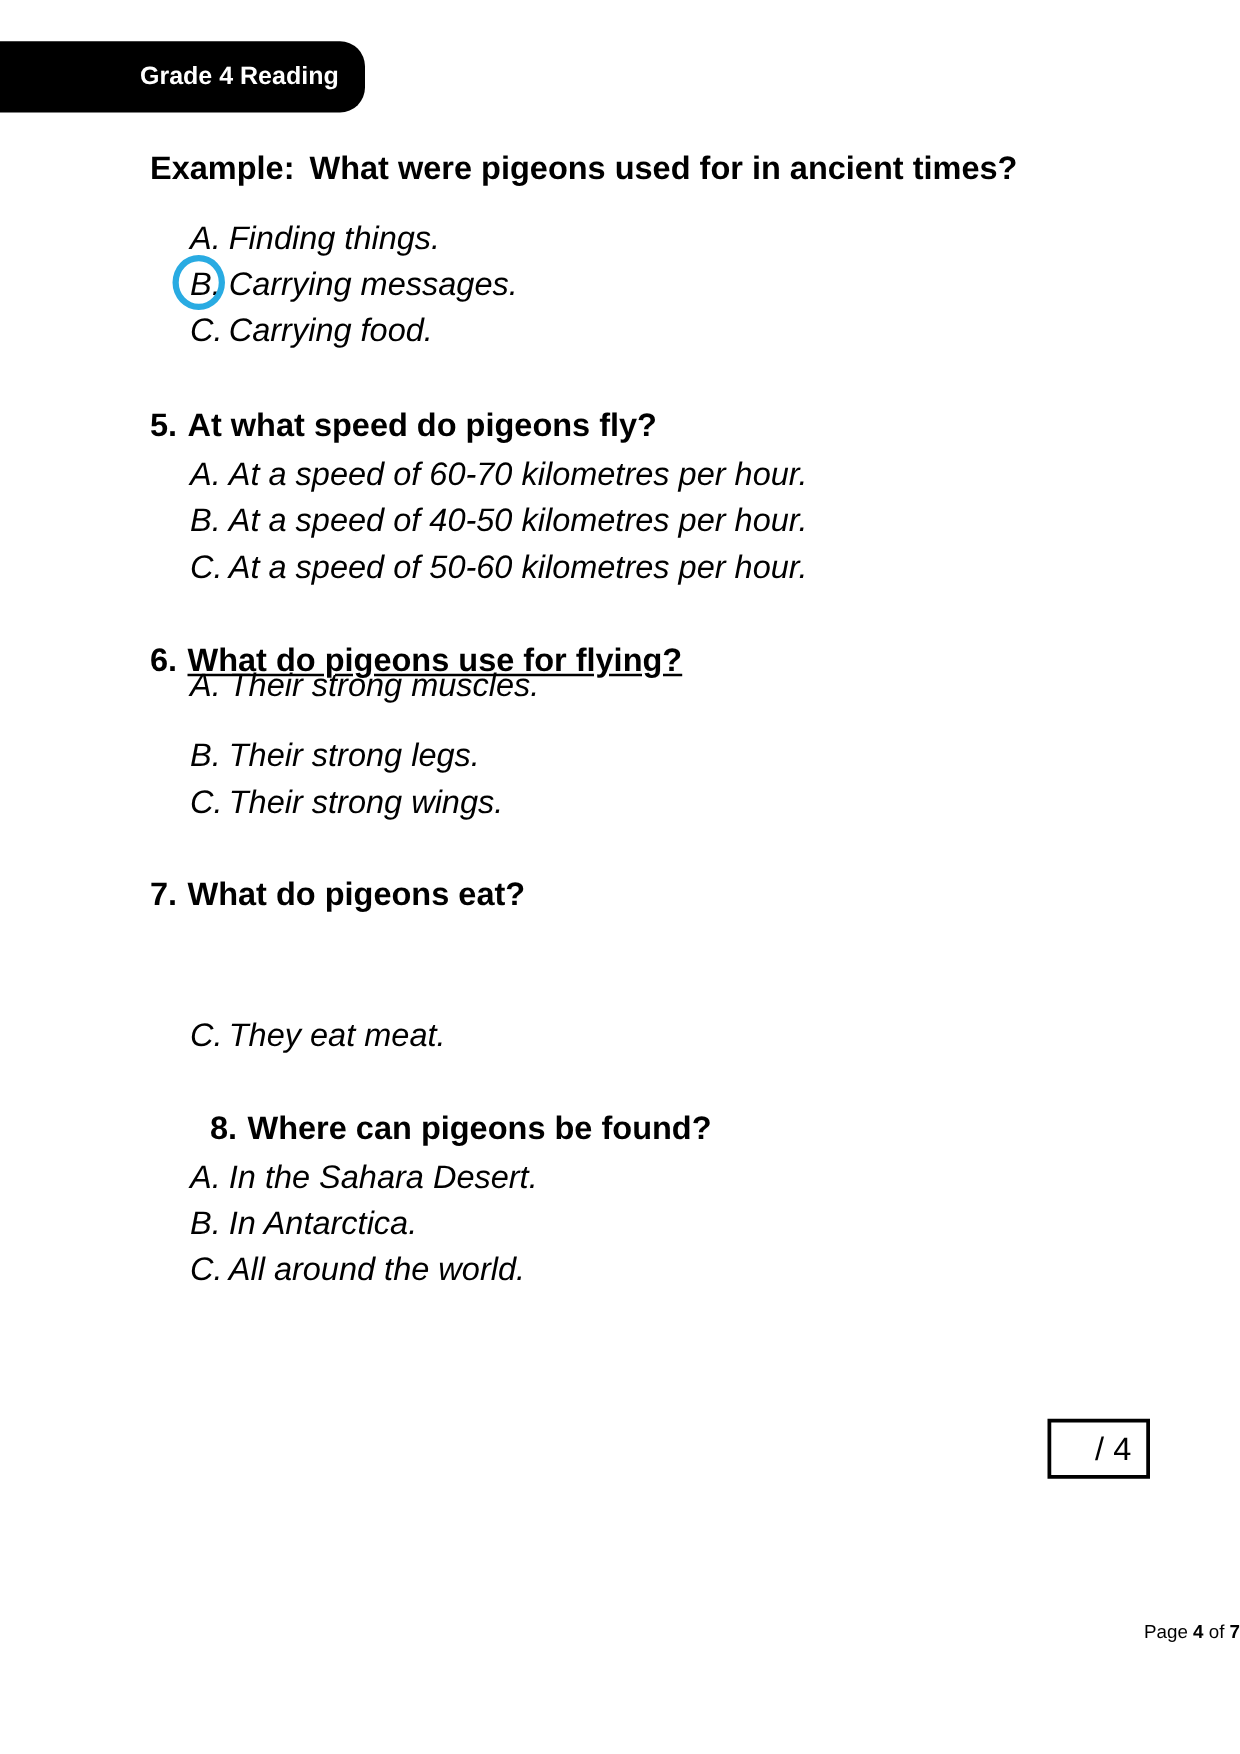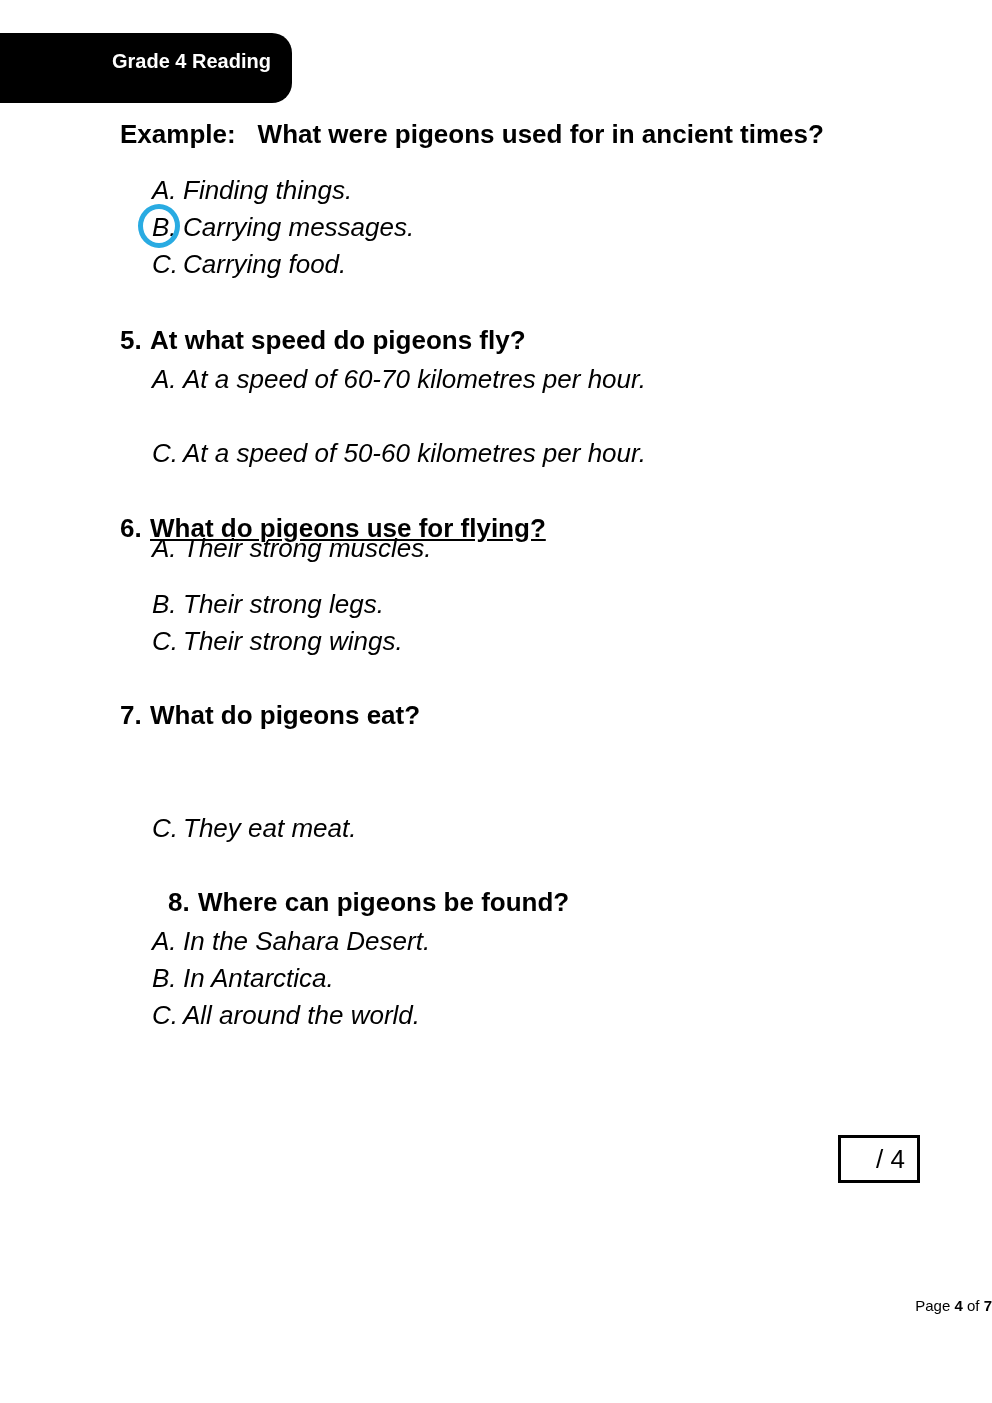--- a/index.html
+++ b/index.html
@@ -16,21 +16,21 @@
     color: #000000;
     overflow: hidden;
   }
 
   
   .badge {
     position: absolute;
     top: 33px;
     left: 0;
     width: 292px;
-    height: 70px;
+    height: 57px;
     background: #000000;
     border-radius: 0 20px 20px 0;
   }
   .badge-label {
     position: absolute;
     left: 112px;
     top: 0;
     height: 57px;
     line-height: 57px;
     color: #ffffff;
@@ -44,21 +44,21 @@
     position: absolute;
     left: 120px;
     top: 119px;
     font-size: 26px;
     font-weight: bold;
     line-height: 30px;
     white-space: nowrap;
   }
   .example-heading .ex-question {
     display: inline-block;
-    margin-left: 22px;
+    margin-left: 12px;
   }
 
   
   .q-heading {
     position: absolute;
     left: 120px;
     font-size: 26px;
     font-weight: bold;
     line-height: 30px;
     white-space: nowrap;
@@ -159,20 +159,23 @@
   <div class="opt-row ex-opt-2">
     <span class="opt-letter">C.</span><span>Carrying food.</span>
   </div>
 
   <div class="q-heading q5-h">
     <span class="q-num">5.</span><span>At what speed do pigeons fly?</span>
   </div>
   <div class="opt-row q5-0">
     <span class="opt-letter">A.</span><span>At a speed of 60-70 kilometres per hour.</span>
   </div>
+  <div class="opt-row q5-1">
+    <span class="opt-letter">B.</span><span>At a speed of 40-50 kilometres per hour.</span>
+  </div>
   <div class="opt-row q5-2">
     <span class="opt-letter">C.</span><span>At a speed of 50-60 kilometres per hour.</span>
   </div>
 
   <div class="q-heading q6-h">
     <span class="q-num">6.</span><span>What do pigeons use for flying?</span>
   </div>
   <div class="opt-row q6-0">
     <span class="opt-letter">A.</span><span>Their strong muscles.</span>
   </div>

